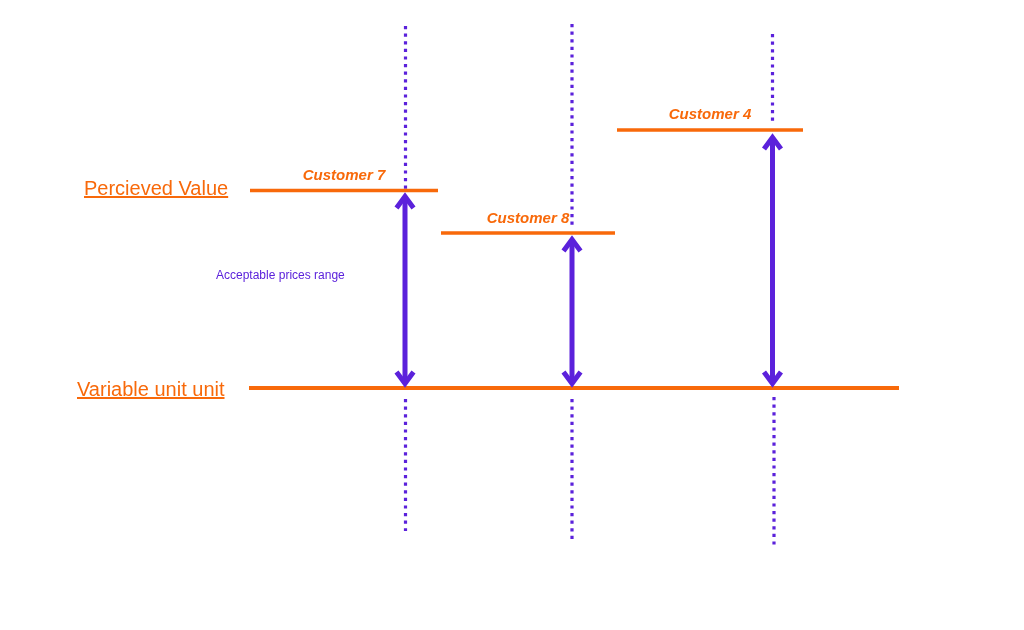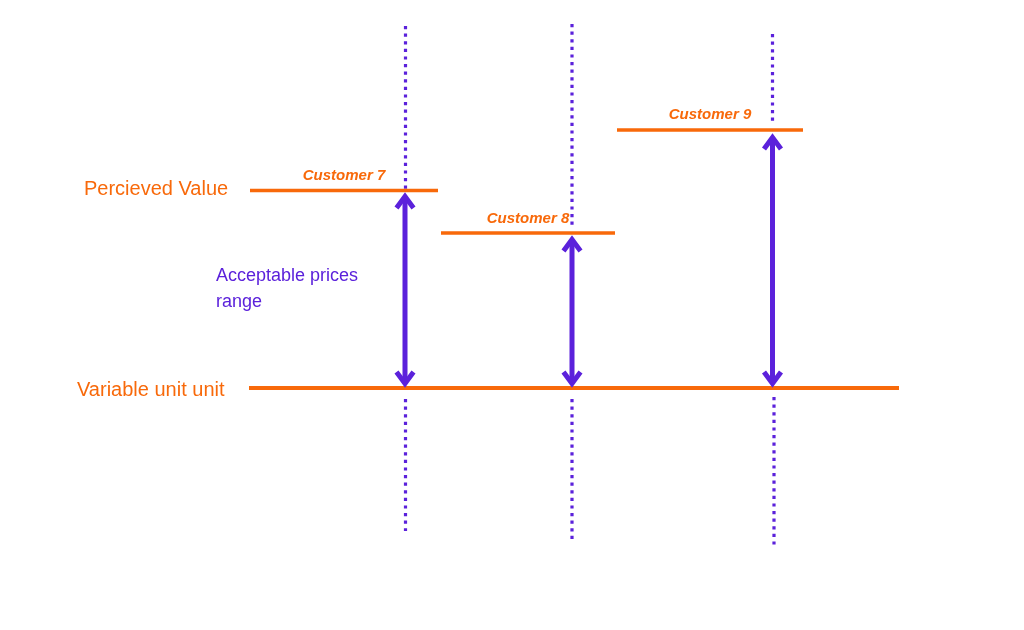--- a/index.html
+++ b/index.html
@@ -30,23 +30,24 @@
   .arrow-shaft   { stroke: var(--purple); stroke-width: 5px; fill: none; }
   .arrow-head    { stroke: var(--purple); stroke-width: 5px; fill: none; stroke-linejoin: miter; }
 
   .lbl {
     position: absolute;
     white-space: nowrap;
   }
   .lbl-main {
     font-size: 20px;
     color: var(--orange);
+    text-decoration: underline;
   }
   .lbl-range {
-    font-size: 18px;
+    font-size: 12px;
     line-height: 26px;
     color: var(--purple);
     white-space: normal;
     width: 170px;
   }
   .lbl-customer {
     font-size: 15px;
     font-style: italic;
     font-weight: 600;
     color: var(--orange);
@@ -103,15 +104,15 @@
   <div id="perceived-value" class="lbl lbl-main">Percieved Value</div>
 
   <div id="acceptable-range" class="lbl lbl-range">Acceptable prices range</div>
 
   <div id="variable-unit-cost" class="lbl lbl-main">Variable unit unit</div>
 
   <div id="customer-1-label" class="lbl lbl-customer">Customer 7</div>
 
   <div id="customer-2-label" class="lbl lbl-customer">Customer 8</div>
 
-  <div id="customer-3-label" class="lbl lbl-customer">Customer 9</div>
+  <div id="customer-3-label" class="lbl lbl-customer">Customer 4</div>
 
 </div>
 
 </body></html>

